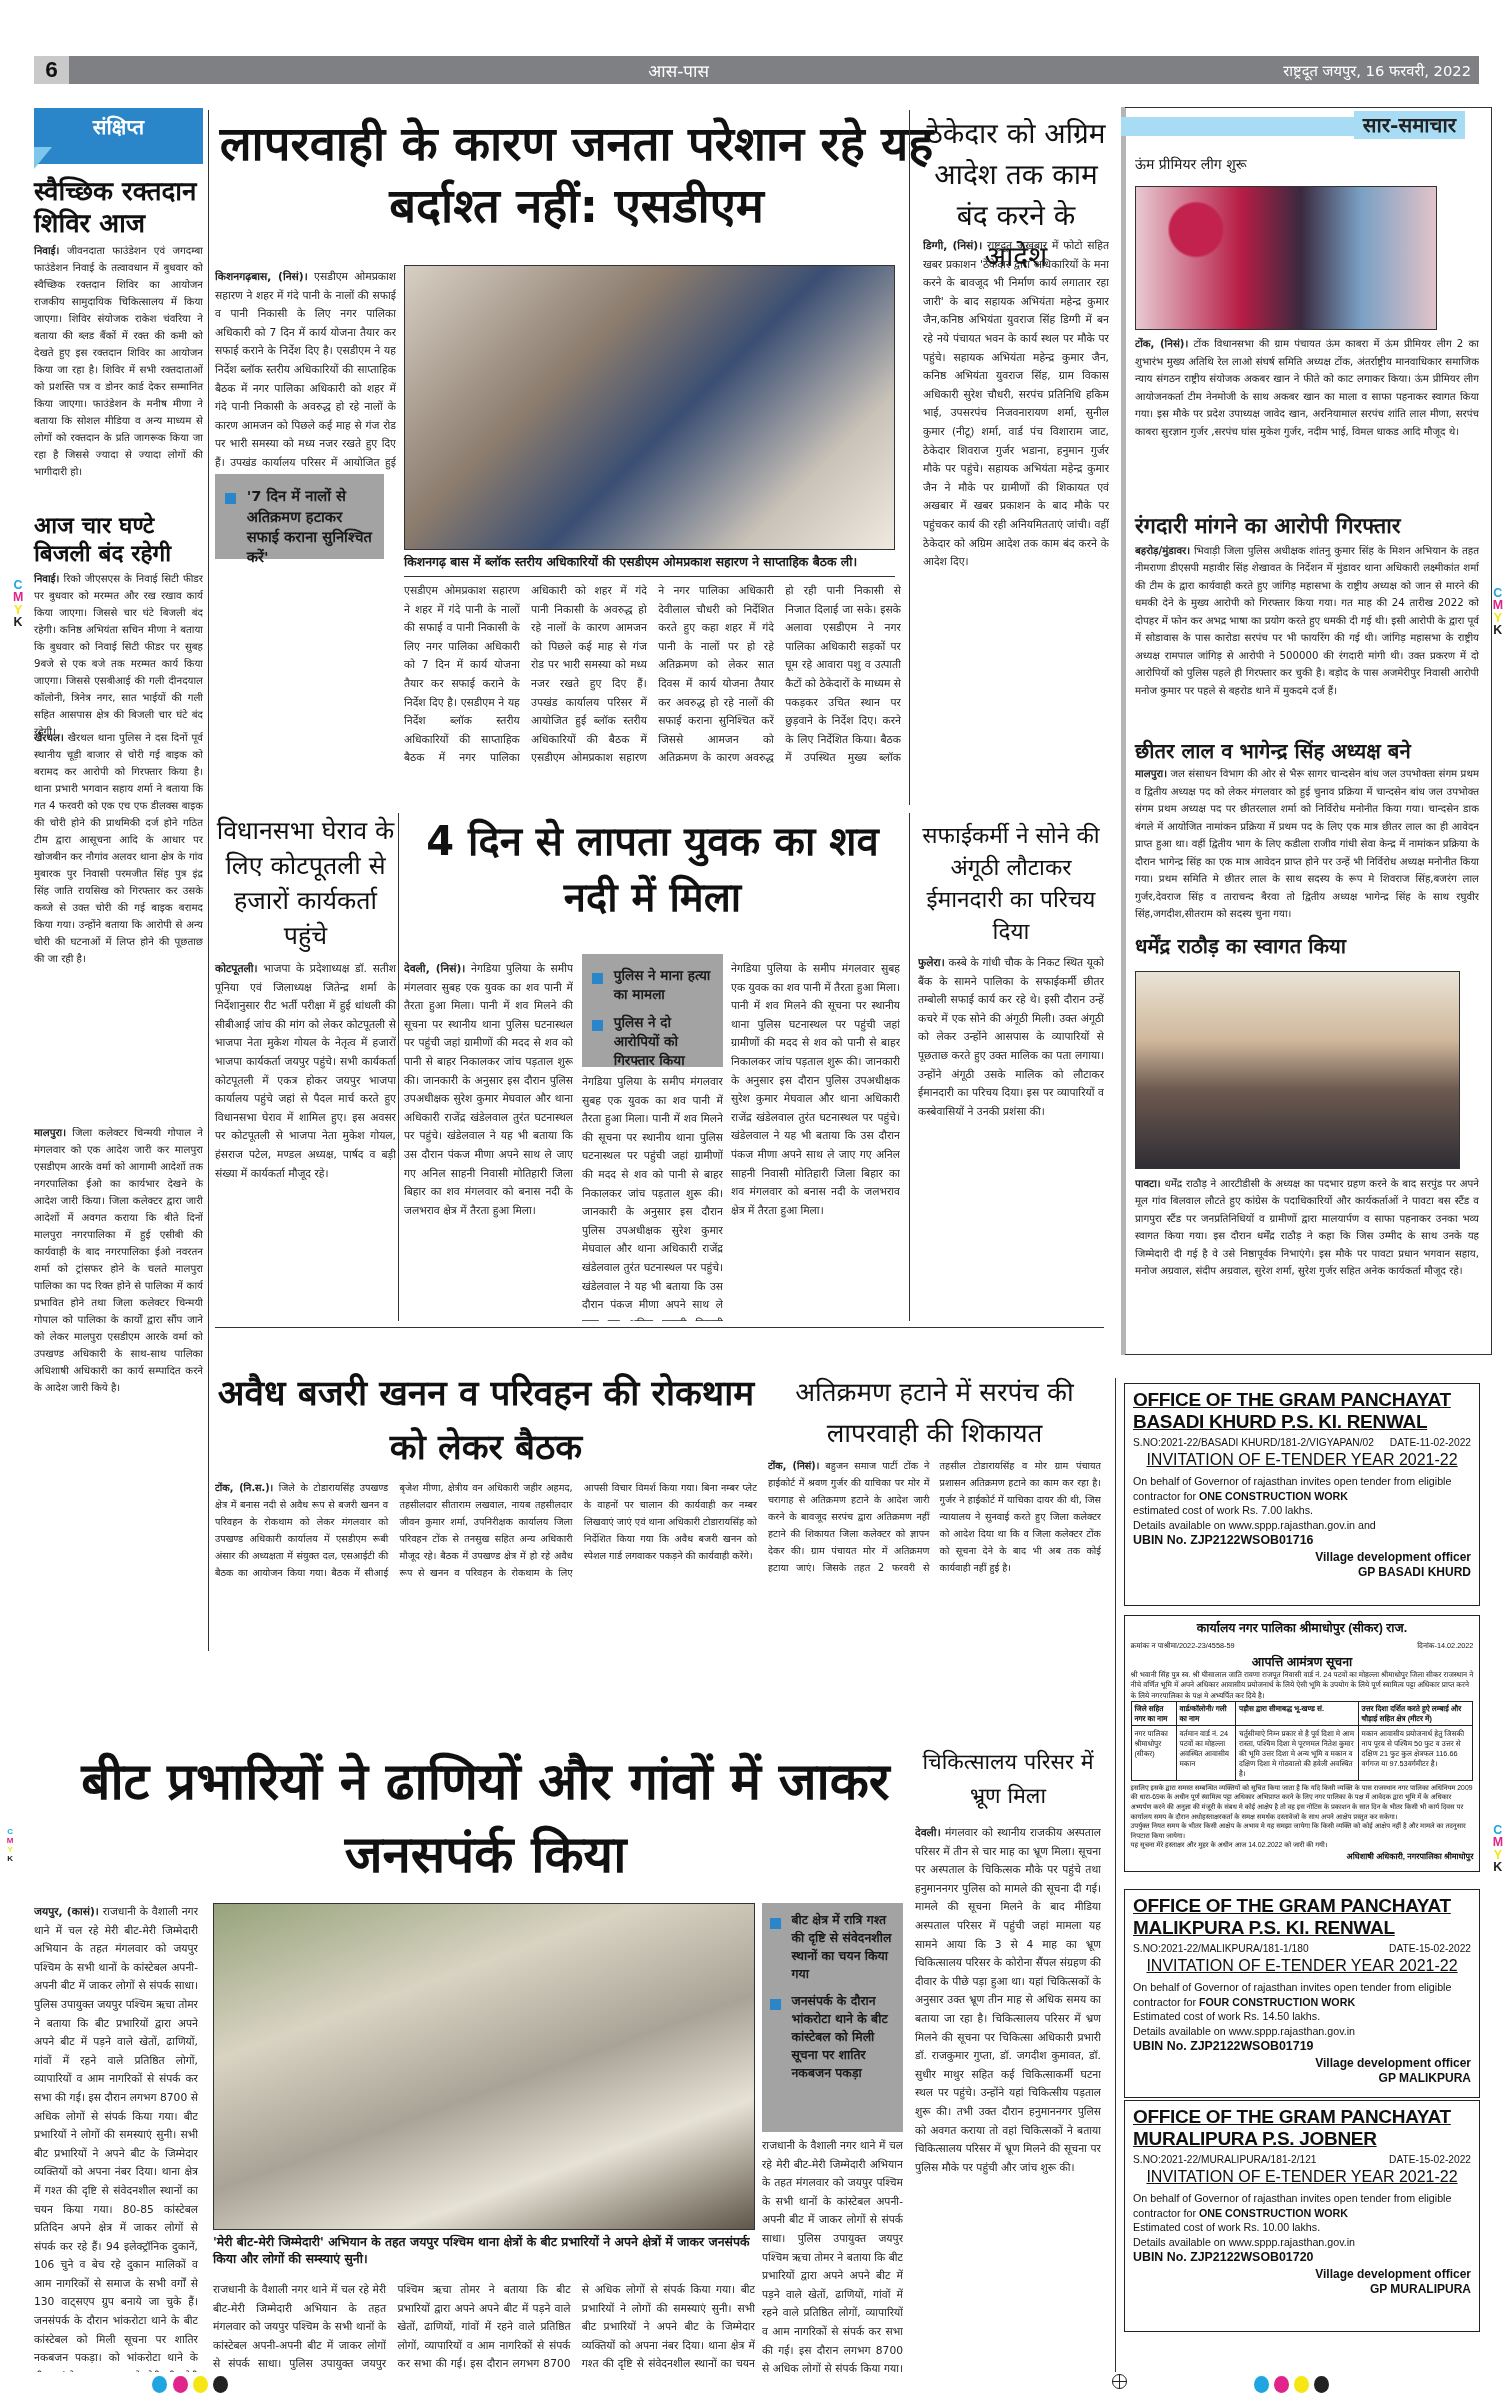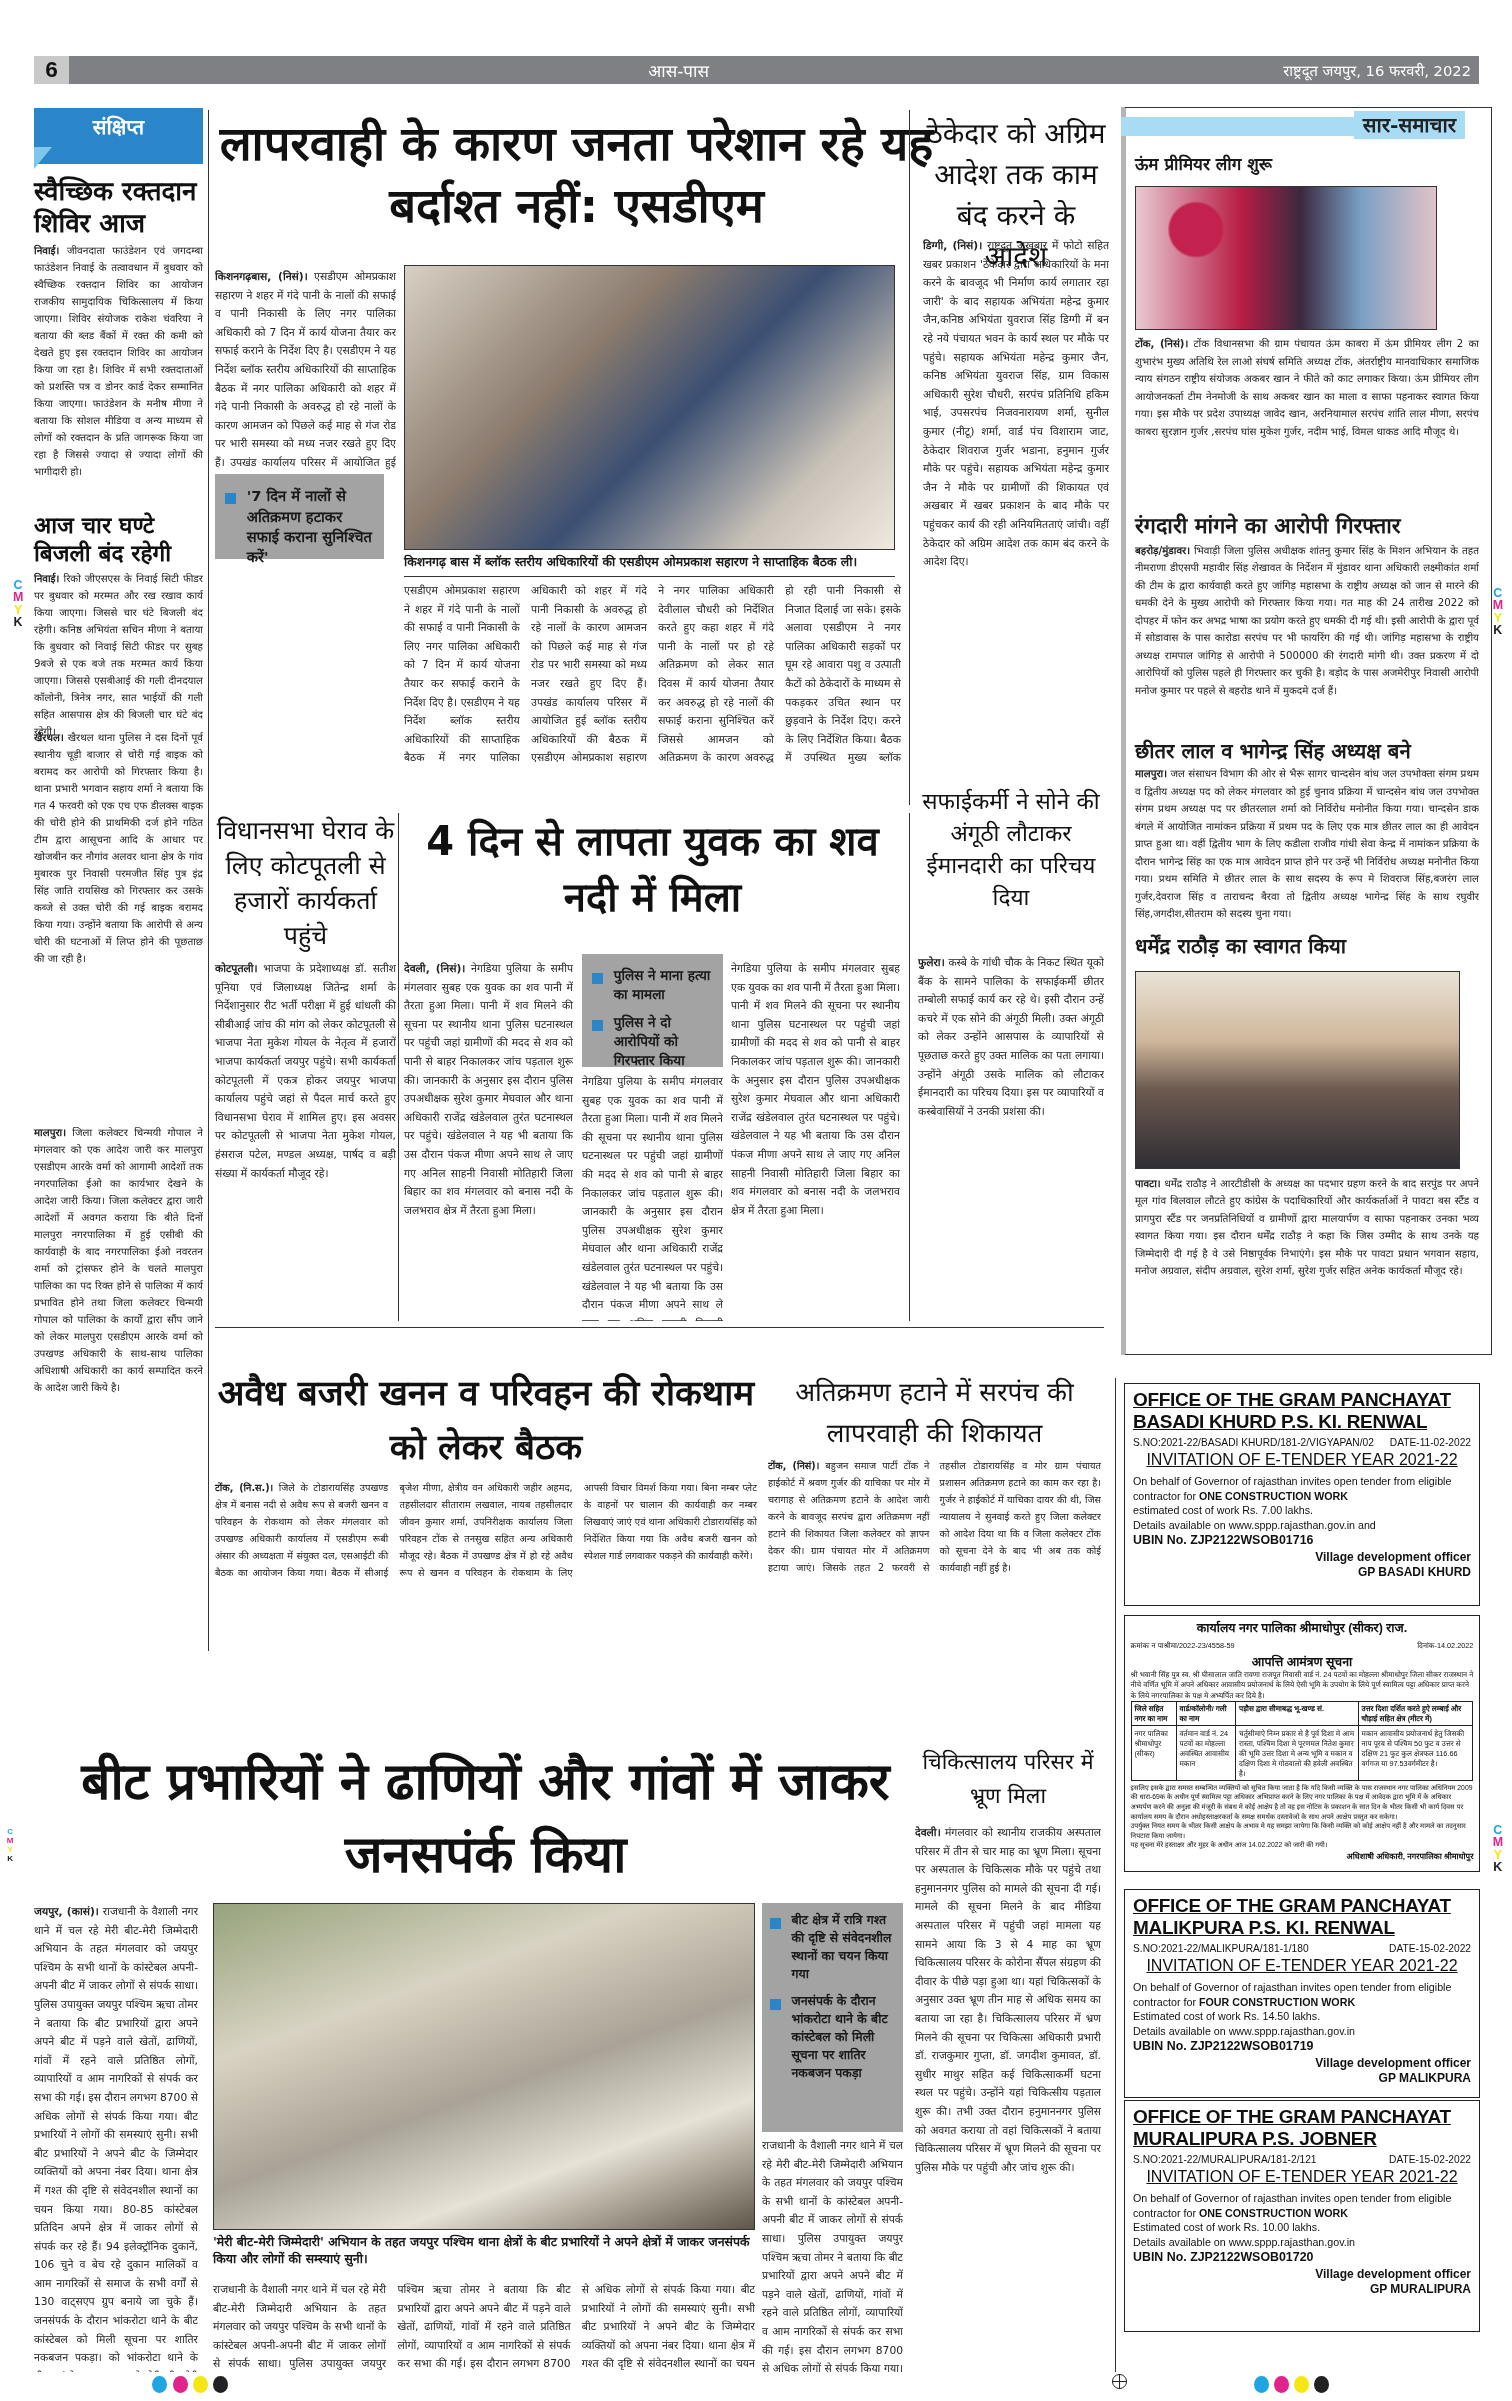--- a/index.html
+++ b/index.html
@@ -82,21 +82,21 @@
 <div class="abs" style="left:923px;top:113px;width:186px;font-size:28px;line-height:41px;text-align:center;color:#111">ठेकेदार को अग्रिम आदेश तक काम बंद करने के आदेश</div>
 <div class="col body-text" style="left:923px;top:237px;width:186px;height:565px;overflow:hidden"><b>डिग्गी, (निसं)।</b> <span>राष्ट्रदूत अखबार में फोटो सहित खबर प्रकाशन 'ठेकेदार द्वारा अधिकारियों के मना करने के बावजूद भी निर्माण कार्य लगातार रहा जारी' के बाद सहायक अभियंता महेन्द्र कुमार जैन,कनिष्ठ अभियंता युवराज सिंह डिग्गी में बन रहे नये पंचायत भवन के कार्य स्थल पर मौके पर पहुंचे। सहायक अभियंता महेन्द्र कुमार जैन, कनिष्ठ अभियंता युवराज सिंह, ग्राम विकास अधिकारी सुरेश चौधरी, सरपंच प्रतिनिधि हकिम भाई, उपसरपंच निजवनारायण शर्मा, सुनील कुमार (नीटू) शर्मा, वार्ड पंच विशाराम जाट, ठेकेदार शिवराज गुर्जर भडाना, हनुमान गुर्जर मौके पर पहुंचे। सहायक अभियंता महेन्द्र कुमार जैन ने मौके पर ग्रामीणों की शिकायत एवं अखबार में खबर प्रकाशन के बाद मौके पर पहुंचकर कार्य की रही अनियमितताएं जांची। वहीं ठेकेदार को अग्रिम आदेश तक काम बंद करने के आदेश दिए।</span></div>
 
 <div class="abs" style="left:1121px;top:107px;width:4.5px;height:1248px;background:#b5b5b5"></div>
 <div class="abs" style="left:1125px;top:107px;width:367px;height:1248px;border:1.1px solid #333;border-left:none"></div>
 <div class="abs sar">
   <div class="bar"></div>
   <div class="lbl">सार-समाचार</div>
 </div>
 <div class="col" style="left:1135px;top:148px;width:344px">
-  <div style="font-size:17px;font-weight:bold;line-height:32px">ऊंम प्रीमियर लीग शुरू</div>
+  <div style="font-size:14px;font-weight:normal;line-height:32px">ऊंम प्रीमियर लीग शुरू</div>
   <div class="photo" style="position:relative;width:302px;height:144px;margin-top:5.6px;background:radial-gradient(circle at 20% 30%,#c2224d 0 10%,transparent 11%),linear-gradient(90deg,#e8c9d2 0%,#b71d45 35%,#3a2a3f 55%,#7aa0c4 75%,#e2c3c9 100%)"></div>
   <div class="body-text" style="margin-top:5.6px;font-size:10.2px;line-height:17.5px;height:152px;overflow:hidden"><b>टोंक, (निसं)।</b> <span>टोंक विधानसभा की ग्राम पंचायत ऊंम काबरा में ऊंम प्रीमियर लीग 2 का शुभारंभ मुख्य अतिथि रेल लाओ संघर्ष समिति अध्यक्ष टोंक, अंतर्राष्ट्रीय मानवाधिकार समाजिक न्याय संगठन राष्ट्रीय संयोजक अकबर खान ने फीते को काट लगाकर किया। ऊंम प्रीमियर लीग आयोजनकर्ता टीम नेनमोजी के साथ अकबर खान का माला व साफा पहनाकर स्वागत किया गया। इस मौके पर प्रदेश उपाध्यक्ष जावेद खान, अरनियामाल सरपंच शांति लाल मीणा, सरपंच काबरा सुरज्ञान गुर्जर ,सरपंच घांस मुकेश गुर्जर, नदीम भाई, विमल धाकड आदि मौजूद थे।</span></div>
 </div>
 <div class="col" style="left:1135px;top:511px;width:344px">
   <div style="font-size:21.5px;font-weight:bold;line-height:30.5px">रंगदारी मांगने का आरोपी गिरफ्तार</div>
   <div class="body-text" style="font-size:10.2px;line-height:17.5px;height:198px;overflow:hidden"><b>बहरोड़/मुंडावर।</b> <span>भिवाड़ी जिला पुलिस अधीक्षक शांतनु कुमार सिंह के मिशन अभियान के तहत नीमराणा डीएसपी महावीर सिंह शेखावत के निर्देशन में मुंडावर थाना अधिकारी लक्ष्मीकांत शर्मा की टीम के द्वारा कार्यवाही करते हुए जांगिड़ महासभा के राष्ट्रीय अध्यक्ष को जान से मारने की धमकी देने के मुख्य आरोपी को गिरफ्तार किया गया। गत माह की 24 तारीख 2022 को दोपहर में फोन कर अभद्र भाषा का प्रयोग करते हुए धमकी दी गई थी। इसी आरोपी के द्वारा पूर्व में सोडावास के पास कारोडा सरपंच पर भी फायरिंग की गई थी। जांगिड़ महासभा के राष्ट्रीय अध्यक्ष रामपाल जांगिड़ से आरोपी ने 500000 की रंगदारी मांगी थी। उक्त प्रकरण में दो आरोपियों को पुलिस पहले ही गिरफ्तार कर चुकी है। बड़ोद के पास अजमेरीपुर निवासी आरोपी मनोज कुमार पर पहले से बहरोड थाने में मुकदमे दर्ज हैं।</span></div>
 </div>
 <div class="col" style="left:1135px;top:737px;width:344px">
   <div style="font-size:20.3px;font-weight:bold;line-height:28px">छीतर लाल व भागेन्द्र सिंह अध्यक्ष बने</div>
   <div class="body-text" style="font-size:10.2px;line-height:17.5px;height:181px;overflow:hidden"><b>मालपुरा।</b> <span>जल संसाधन विभाग की ओर से भैरू सागर चान्दसेन बांध जल उपभोक्ता संगम प्रथम व द्वितीय अध्यक्ष पद को लेकर मंगलवार को हुई चुनाव प्रक्रिया में चान्दसेन बांध जल उपभोक्त संगम प्रथम अध्यक्ष पद पर छीतरलाल शर्मा को निर्विरोध मनोनीत किया गया। चान्दसेन डाक बंगले में आयोजित नामांकन प्रक्रिया में प्रथम पद के लिए एक मात्र छीतर लाल का ही आवेदन प्राप्त हुआ था। वहीं द्वितीय भाग के लिए कडीला राजीव गांधी सेवा केन्द्र में नामांकन प्रक्रिया के दौरान भागेन्द्र सिंह का एक मात्र आवेदन प्राप्त होने पर उन्हें भी निर्विरोध अध्यक्ष मनोनीत किया गया। प्रथम समिति मे छीतर लाल के साथ सदस्य के रूप मे शिवराज सिंह,बजरंग लाल गुर्जर,देवराज सिंह व ताराचन्द बैरवा तो द्वितीय अध्यक्ष भागेन्द्र सिंह के साथ रघुवीर सिंह,जगदीश,सीतराम को सदस्य चुना गया।</span></div>
@@ -120,21 +120,21 @@
     </div>
   <div class="item" style="font-size:13.6px;line-height:19px">
       <span class="sq"></span>
       <span>पुलिस ने दो आरोपियों को गिरफ्तार किया</span>
     </div>
 </div>
 <div class="col body-text" style="left:582px;top:1073px;width:141px;height:248px;overflow:hidden"><span>नेगडिया पुलिया के समीप मंगलवार सुबह एक युवक का शव पानी में तैरता हुआ मिला। पानी में शव मिलने की सूचना पर स्थानीय थाना पुलिस घटनास्थल पर पहुंची जहां ग्रामीणों की मदद से शव को पानी से बाहर निकालकर जांच पड़ताल शुरू की। जानकारी के अनुसार इस दौरान पुलिस उपअधीक्षक सुरेश कुमार मेघवाल और थाना अधिकारी राजेंद्र खंडेलवाल तुरंत घटनास्थल पर पहुंचे। खंडेलवाल ने यह भी बताया कि उस दौरान पंकज मीणा अपने साथ ले जाए गए अनिल साहनी निवासी मोतिहारी जिला बिहार का शव मंगलवार को बनास नदी के जलभराव क्षेत्र में तैरता हुआ मिला।</span></div>
 <div class="col body-text" style="left:731px;top:960px;width:169px;height:361px;overflow:hidden"><span>नेगडिया पुलिया के समीप मंगलवार सुबह एक युवक का शव पानी में तैरता हुआ मिला। पानी में शव मिलने की सूचना पर स्थानीय थाना पुलिस घटनास्थल पर पहुंची जहां ग्रामीणों की मदद से शव को पानी से बाहर निकालकर जांच पड़ताल शुरू की। जानकारी के अनुसार इस दौरान पुलिस उपअधीक्षक सुरेश कुमार मेघवाल और थाना अधिकारी राजेंद्र खंडेलवाल तुरंत घटनास्थल पर पहुंचे। खंडेलवाल ने यह भी बताया कि उस दौरान पंकज मीणा अपने साथ ले जाए गए अनिल साहनी निवासी मोतिहारी जिला बिहार का शव मंगलवार को बनास नदी के जलभराव क्षेत्र में तैरता हुआ मिला।</span></div>
 
 <div class="vrule" style="left:909px;top:813px;height:508px"></div>
-<div class="abs" style="left:918px;top:785px;width:186px;font-size:22.6px;line-height:32px;text-align:center;color:#111">सफाईकर्मी ने सोने की अंगूठी लौटाकर ईमानदारी का परिचय दिया</div>
+<div class="abs" style="left:918px;top:819px;width:186px;font-size:22.6px;line-height:32px;text-align:center;color:#111">सफाईकर्मी ने सोने की अंगूठी लौटाकर ईमानदारी का परिचय दिया</div>
 <div class="col body-text" style="left:918px;top:954px;width:186px;height:367px;overflow:hidden"><b>फुलेरा।</b> <span>कस्बे के गांधी चौक के निकट स्थित यूको बैंक के सामने पालिका के सफाईकर्मी छीतर तम्बोली सफाई कार्य कर रहे थे। इसी दौरान उन्हें कचरे में एक सोने की अंगूठी मिली। उक्त अंगूठी को लेकर उन्होंने आसपास के व्यापारियों से पूछताछ करते हुए उक्त मालिक का पता लगाया। उन्होंने अंगूठी उसके मालिक को लौटाकर ईमानदारी का परिचय दिया। इस पर व्यापारियों व कस्बेवासियों ने उनकी प्रशंसा की।</span></div>
 
 <div class="hrule" style="left:215px;top:1327px;width:889px;height:0.6px"></div>
 
 <div class="abs head-xl" style="left:215px;top:1366px;width:542px;font-size:35px;line-height:54px">अवैध बजरी खनन व परिवहन की रोकथाम को लेकर बैठक</div>
 <div class="col body-text" style="left:215px;top:1479px;width:542px;height:181px;column-count:3;column-gap:11.3px;overflow:hidden;font-size:9.6px;line-height:17px"><b>टोंक, (नि.स.)।</b> <span>जिले के टोडारायसिंह उपखण्ड क्षेत्र में बनास नदी से अवैध रूप से बजरी खनन व परिवहन के रोकथाम को लेकर मंगलवार को उपखण्ड अधिकारी कार्यालय में एसडीएम रूबी अंसार की अध्यक्षता में संयुक्त दल, एसआईटी की बैठक का आयोजन किया गया। बैठक में सीआई बृजेश मीणा, क्षेत्रीय वन अधिकारी जहीर अहमद, तहसीलदार सीताराम लखवाल, नायब तहसीलदार जीवन कुमार शर्मा, उपनिरीक्षक कार्यालय जिला परिवहन टोंक से तनसुख सहित अन्य अधिकारी मौजूद रहे। बैठक में उपखण्ड क्षेत्र में हो रहे अवैध रूप से खनन व परिवहन के रोकथाम के लिए आपसी विचार विमर्श किया गया। बिना नम्बर प्लेट के वाहनों पर चालान की कार्यवाही कर नम्बर लिखवाएं जाएं एवं थाना अधिकारी टोडारायसिंह को निर्देशित किया गया कि अवैध बजरी खनन को स्पेशल गार्ड लगवाकर पकड़ने की कार्यवाही करेंगे।</span></div>
 
 <div class="abs" style="left:768px;top:1372px;width:333px;font-size:26px;line-height:41px;text-align:center;color:#111">अतिक्रमण हटाने में सरपंच की लापरवाही की शिकायत</div>
 <div class="col body-text" style="left:768px;top:1457px;width:333px;height:203px;column-count:2;column-gap:10.2px;overflow:hidden;font-size:9.6px;line-height:17px"><b>टोंक, (निसं)।</b> <span>बहुजन समाज पार्टी टोंक ने हाईकोर्ट में श्रवण गुर्जर की याचिका पर मोर में चरागाह से अतिक्रमण हटाने के आदेश जारी करने के बावजूद सरपंच द्वारा अतिक्रमण नहीं हटाने की शिकायत जिला कलेक्टर को ज्ञापन देकर की। ग्राम पंचायत मोर में अतिक्रमण हटाया जाएं। जिसके तहत 2 फरवरी से तहसील टोडारायसिंह व मोर ग्राम पंचायत प्रशासन अतिक्रमण हटाने का काम कर रहा है। गुर्जर ने हाईकोर्ट में याचिका दायर की थी, जिस न्यायालय ने सुनवाई करते हुए जिला कलेक्टर को आदेश दिया था कि व जिला कलेक्टर टोंक को सूचना देने के बाद भी अब तक कोई कार्यवाही नहीं हुई है।</span></div>
 

